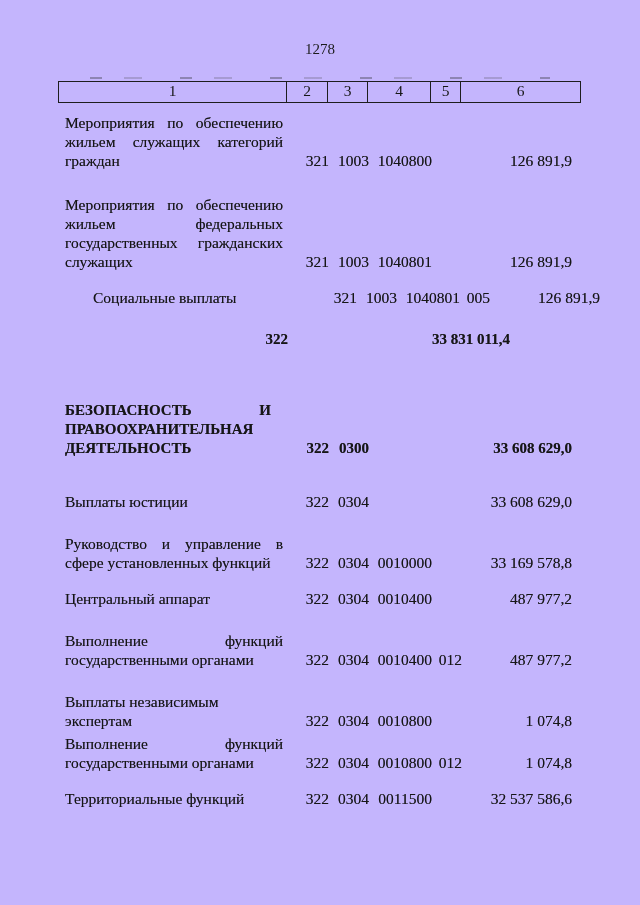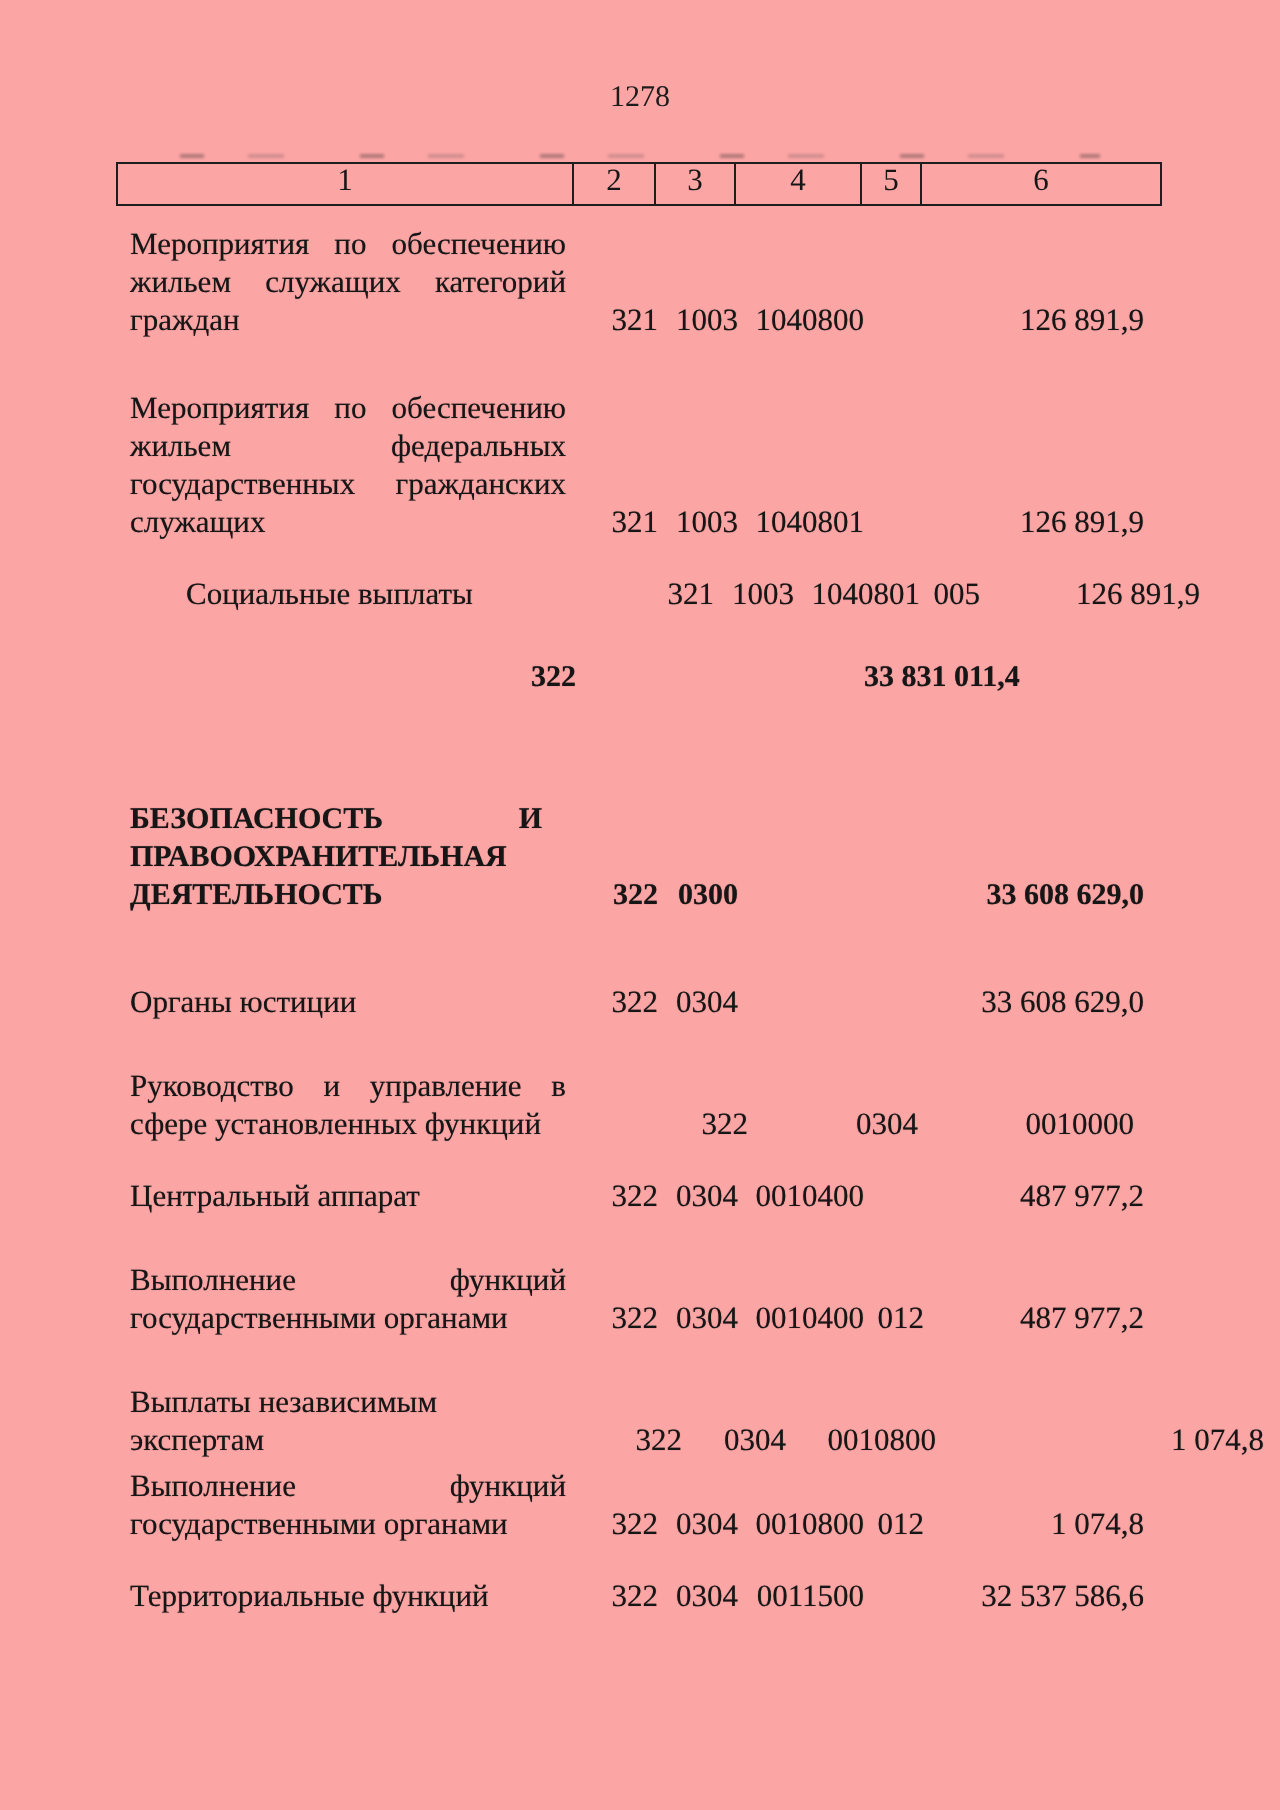--- a/index.html
+++ b/index.html
@@ -4,21 +4,21 @@
 <style>
   html, body {
     margin: 0;
     padding: 0;
     background: #ffffff;
   }
   .page {
     position: relative;
     width: 640px;
     height: 905px;
-    background: #fca5a5;
+    background: #c4b5fd;
     overflow: hidden;
     font-family: "Liberation Serif", "DejaVu Serif", serif;
     color: #1a1a1a;
   }
   
   .page-number {
     position: absolute;
     top: 40px;
     left: 0;
     width: 640px;
@@ -80,24 +80,24 @@
   .line.j { text-align: justify; text-align-last: justify; }
   .cell.num { text-align: right; white-space: nowrap; }
   .cell.sum { text-align: right; padding-right: 10px; white-space: nowrap; }
   
   .r0  { top: 113px; }
   .r1  { top: 195px; }
   .r2  { top: 288px; margin-left: 28px; }
   .r3  { top: 330px; }
   .r4  { top: 401px; }
   .r5  { top: 492px; }
-  .r6  { top: 534px; gap: 45px; }
+  .r6  { top: 534px; }
   .r7  { top: 589px; }
   .r8  { top: 631px; }
-  .r9  { top: 692px; gap: 12px; }
+  .r9  { top: 692px; }
   .r10 { top: 734px; }
   .r11 { top: 789px; }
 </style>
 </head>
 <body>
 
 <div class="page">
 
   <div class="page-number">1278</div>
 
@@ -166,21 +166,21 @@
     </div>
     <div class="cell num">322</div>
     <div class="cell num">0300</div>
     <div class="cell num"></div>
     <div class="cell num"></div>
     <div class="cell sum">33 608 629,0</div>
   </div>
 
   <div class="row r5">
     <div class="cell name">
-      <div class="line">Органы юстиции</div>
+      <div class="line">Выплаты юстиции</div>
     </div>
     <div class="cell num">322</div>
     <div class="cell num">0304</div>
     <div class="cell num"></div>
     <div class="cell num"></div>
     <div class="cell sum">33 608 629,0</div>
   </div>
 
   <div class="row r6">
     <div class="cell name">

